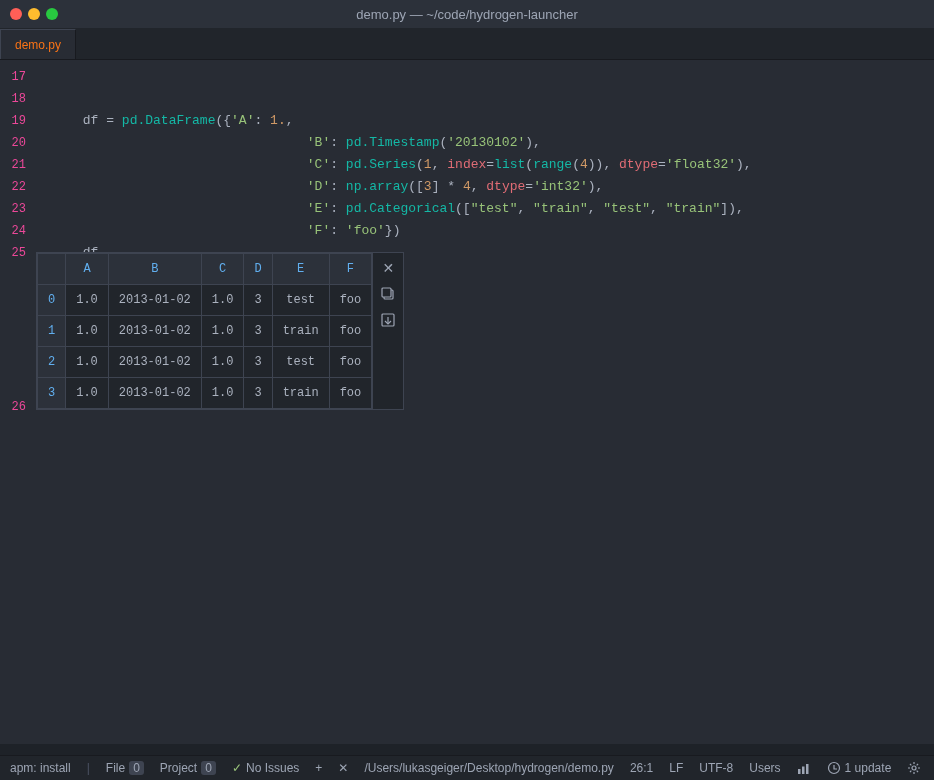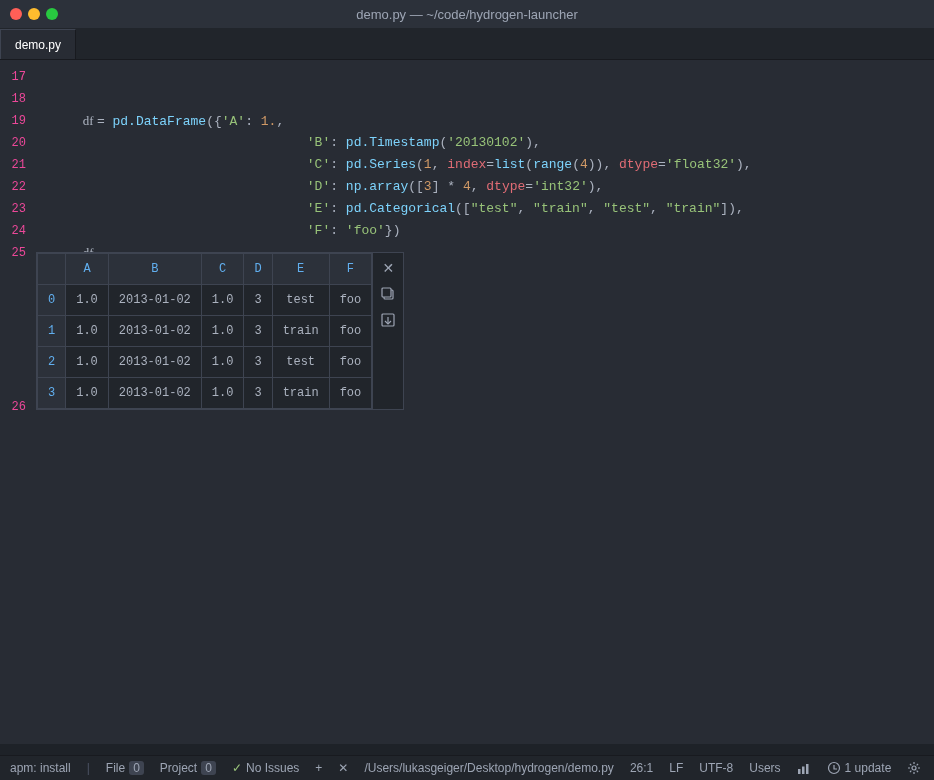--- a/index.html
+++ b/index.html
@@ -51,21 +51,21 @@
     .tab-bar {
       background: #21252b;
       height: 32px;
       display: flex;
       align-items: flex-end;
       flex-shrink: 0;
       border-bottom: 1px solid #181a1f;
     }
     .tab {
       background: #282c34;
-      color: #ffffff;
+      color: #f97316;
       padding: 6px 14px;
       font-family: -apple-system, BlinkMacSystemFont, sans-serif;
       font-size: 12px;
       border-top: 1px solid #3e4451;
       border-right: 1px solid #181a1f;
       border-left: 1px solid #3e4451;
       display: flex;
       align-items: center;
       gap: 6px;
       height: 30px;
@@ -112,23 +112,23 @@
       white-space: pre;
       font-size: 13px;
     }
 
     
     .c-comment { color: #5c6370; font-style: italic; }
     .c-magic { color: #e5c07b; font-style: italic; }
     .c-comment-text { color: #5c6370; font-style: italic; }
     .c-string { color: #98c379; }
     .c-number { color: #d19a66; }
-    .c-func { color: #7dd3fc; }
+    .c-func { color: #14b8a6; }
     .c-attr { color: #e06c75; }
-    .c-var { color: #abb2bf; font-family: Liberation Serif, serif; }
+    .c-var { color: #abb2bf; }
     .c-bracket { color: #abb2bf; }
 
     
     .df-output {
       position: absolute;
       left: 0;
       top: 192px; 
       background: #21252b;
       border: 1px solid #3e4451;
       display: flex;

